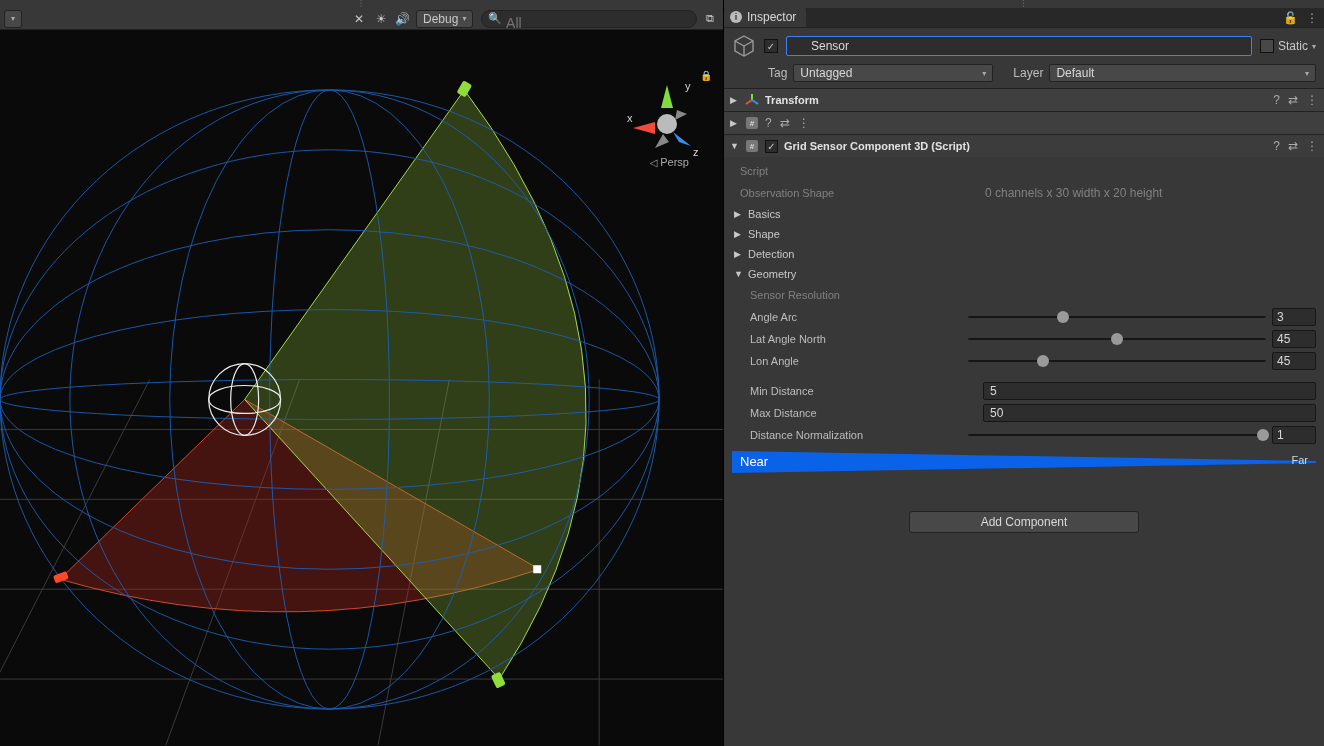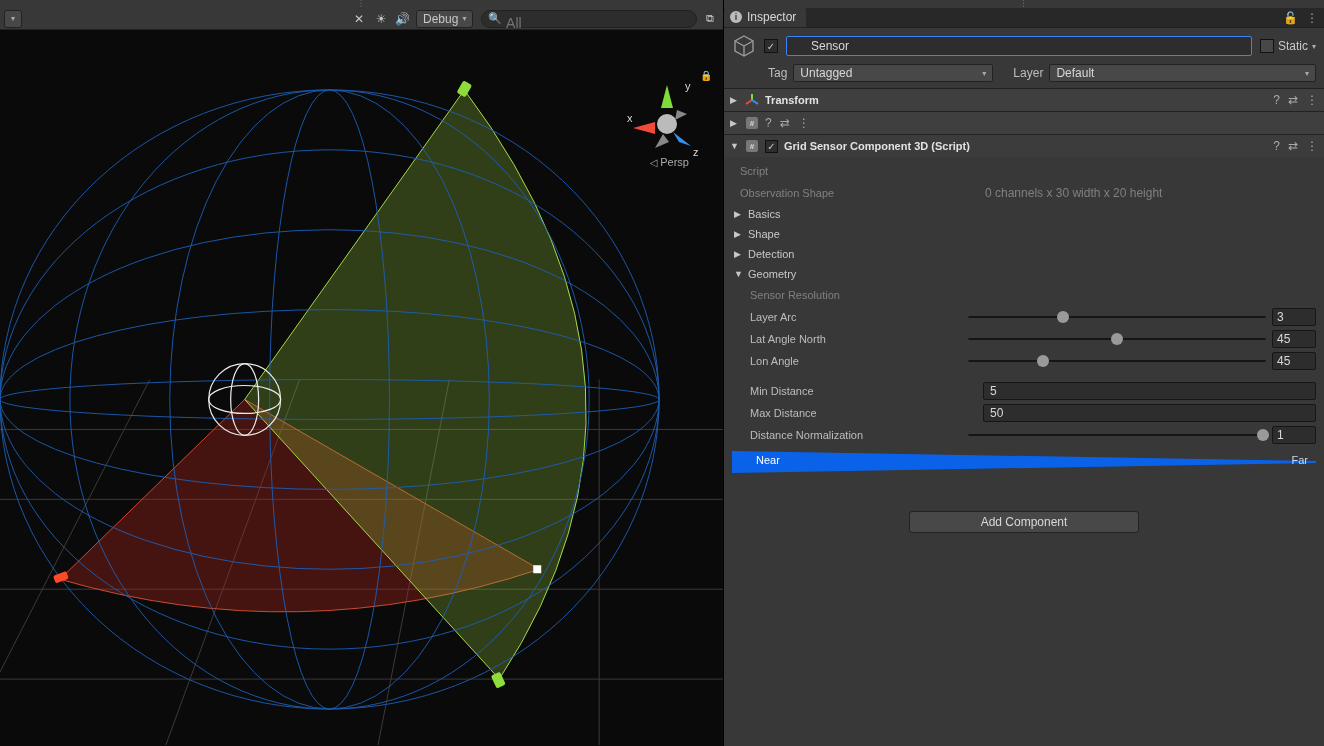--- a/index.html
+++ b/index.html
@@ -62,21 +62,21 @@
   .slider { position:relative; flex:1; height:18px; }
   .track { position:absolute; left:0; right:0; top:50%; height:2px; background:#2d2d2d; border:1px solid #161616; border-radius:2px; transform:translateY(-50%); }
   .knob { position:absolute; top:50%; width:12px; height:12px; background:#9a9a9a; border-radius:50%; transform:translate(-50%,-50%); }
   .num-field { flex:0 0 44px; height:18px; background:#2d2d2d; border:1px solid #161616; border-radius:2px; padding:0 4px; color:#d8d8d8; display:flex; align-items:center; }
   .num-field input{width:100%;background:transparent;border:none;outline:none;color:#d8d8d8;font-size:12px;}
   .text-field { flex:1; height:18px; background:#2d2d2d; border:1px solid #161616; border-radius:2px; padding:0 6px; color:#d8d8d8; display:flex; align-items:center; }
   .text-field input{width:100%;background:transparent;border:none;outline:none;color:#d8d8d8;font-size:12px;}
   .gap { height:6px; }
   .nearfar { position:relative; height:22px; margin:4px 0 0 0; }
   .nearfar svg{position:absolute;inset:0;}
-  .nearfar .near{position:absolute;left:24px;top:3px;color:#fff;font-size:11px;}
+  .nearfar .near{position:absolute;left:8px;top:3px;color:#fff;font-size:13px;}
   .nearfar .far{position:absolute;right:8px;top:3px;color:#cfd7e6;font-size:11px;}
   .addcomp-wrap { display:flex; justify-content:center; padding:30px 16px; }
   .addcomp { width:230px; height:22px; background:#484848; border:1px solid #222; border-radius:3px; display:flex; align-items:center; justify-content:center; color:#d8d8d8; cursor:pointer; }
   .script-ico{width:12px;height:12px;background:#777;border-radius:2px;display:flex;align-items:center;justify-content:center;color:#ddd;font-size:8px;font-weight:bold;}
   .file-ico{width:10px;height:12px;background:#888;clip-path:polygon(0 0,70% 0,100% 25%,100% 100%,0 100%);}
 </style>
 </head>
 <body>
 
 <div class="root">
@@ -278,21 +278,21 @@
         <div class="section-fold">
             <span class="foldout">▼</span>
             <span>Geometry</span>
           </div>
 
         <div class="prop-row ro">
           <div class="prop-label sub">Sensor Resolution</div>
         </div>
 
         <div class="slider-row">
-          <div class="prop-label sub">Layer Arc</div>
+          <div class="prop-label sub">Angle Arc</div>
           <div class="slider">
               <div class="track"></div>
               <div class="knob" style="left:32%"></div>
             </div>
           <div class="num-field">
               <input value="3" style="">
             </div>
         </div>
         <div class="slider-row">
           <div class="prop-label sub">Lat Angle North</div>

